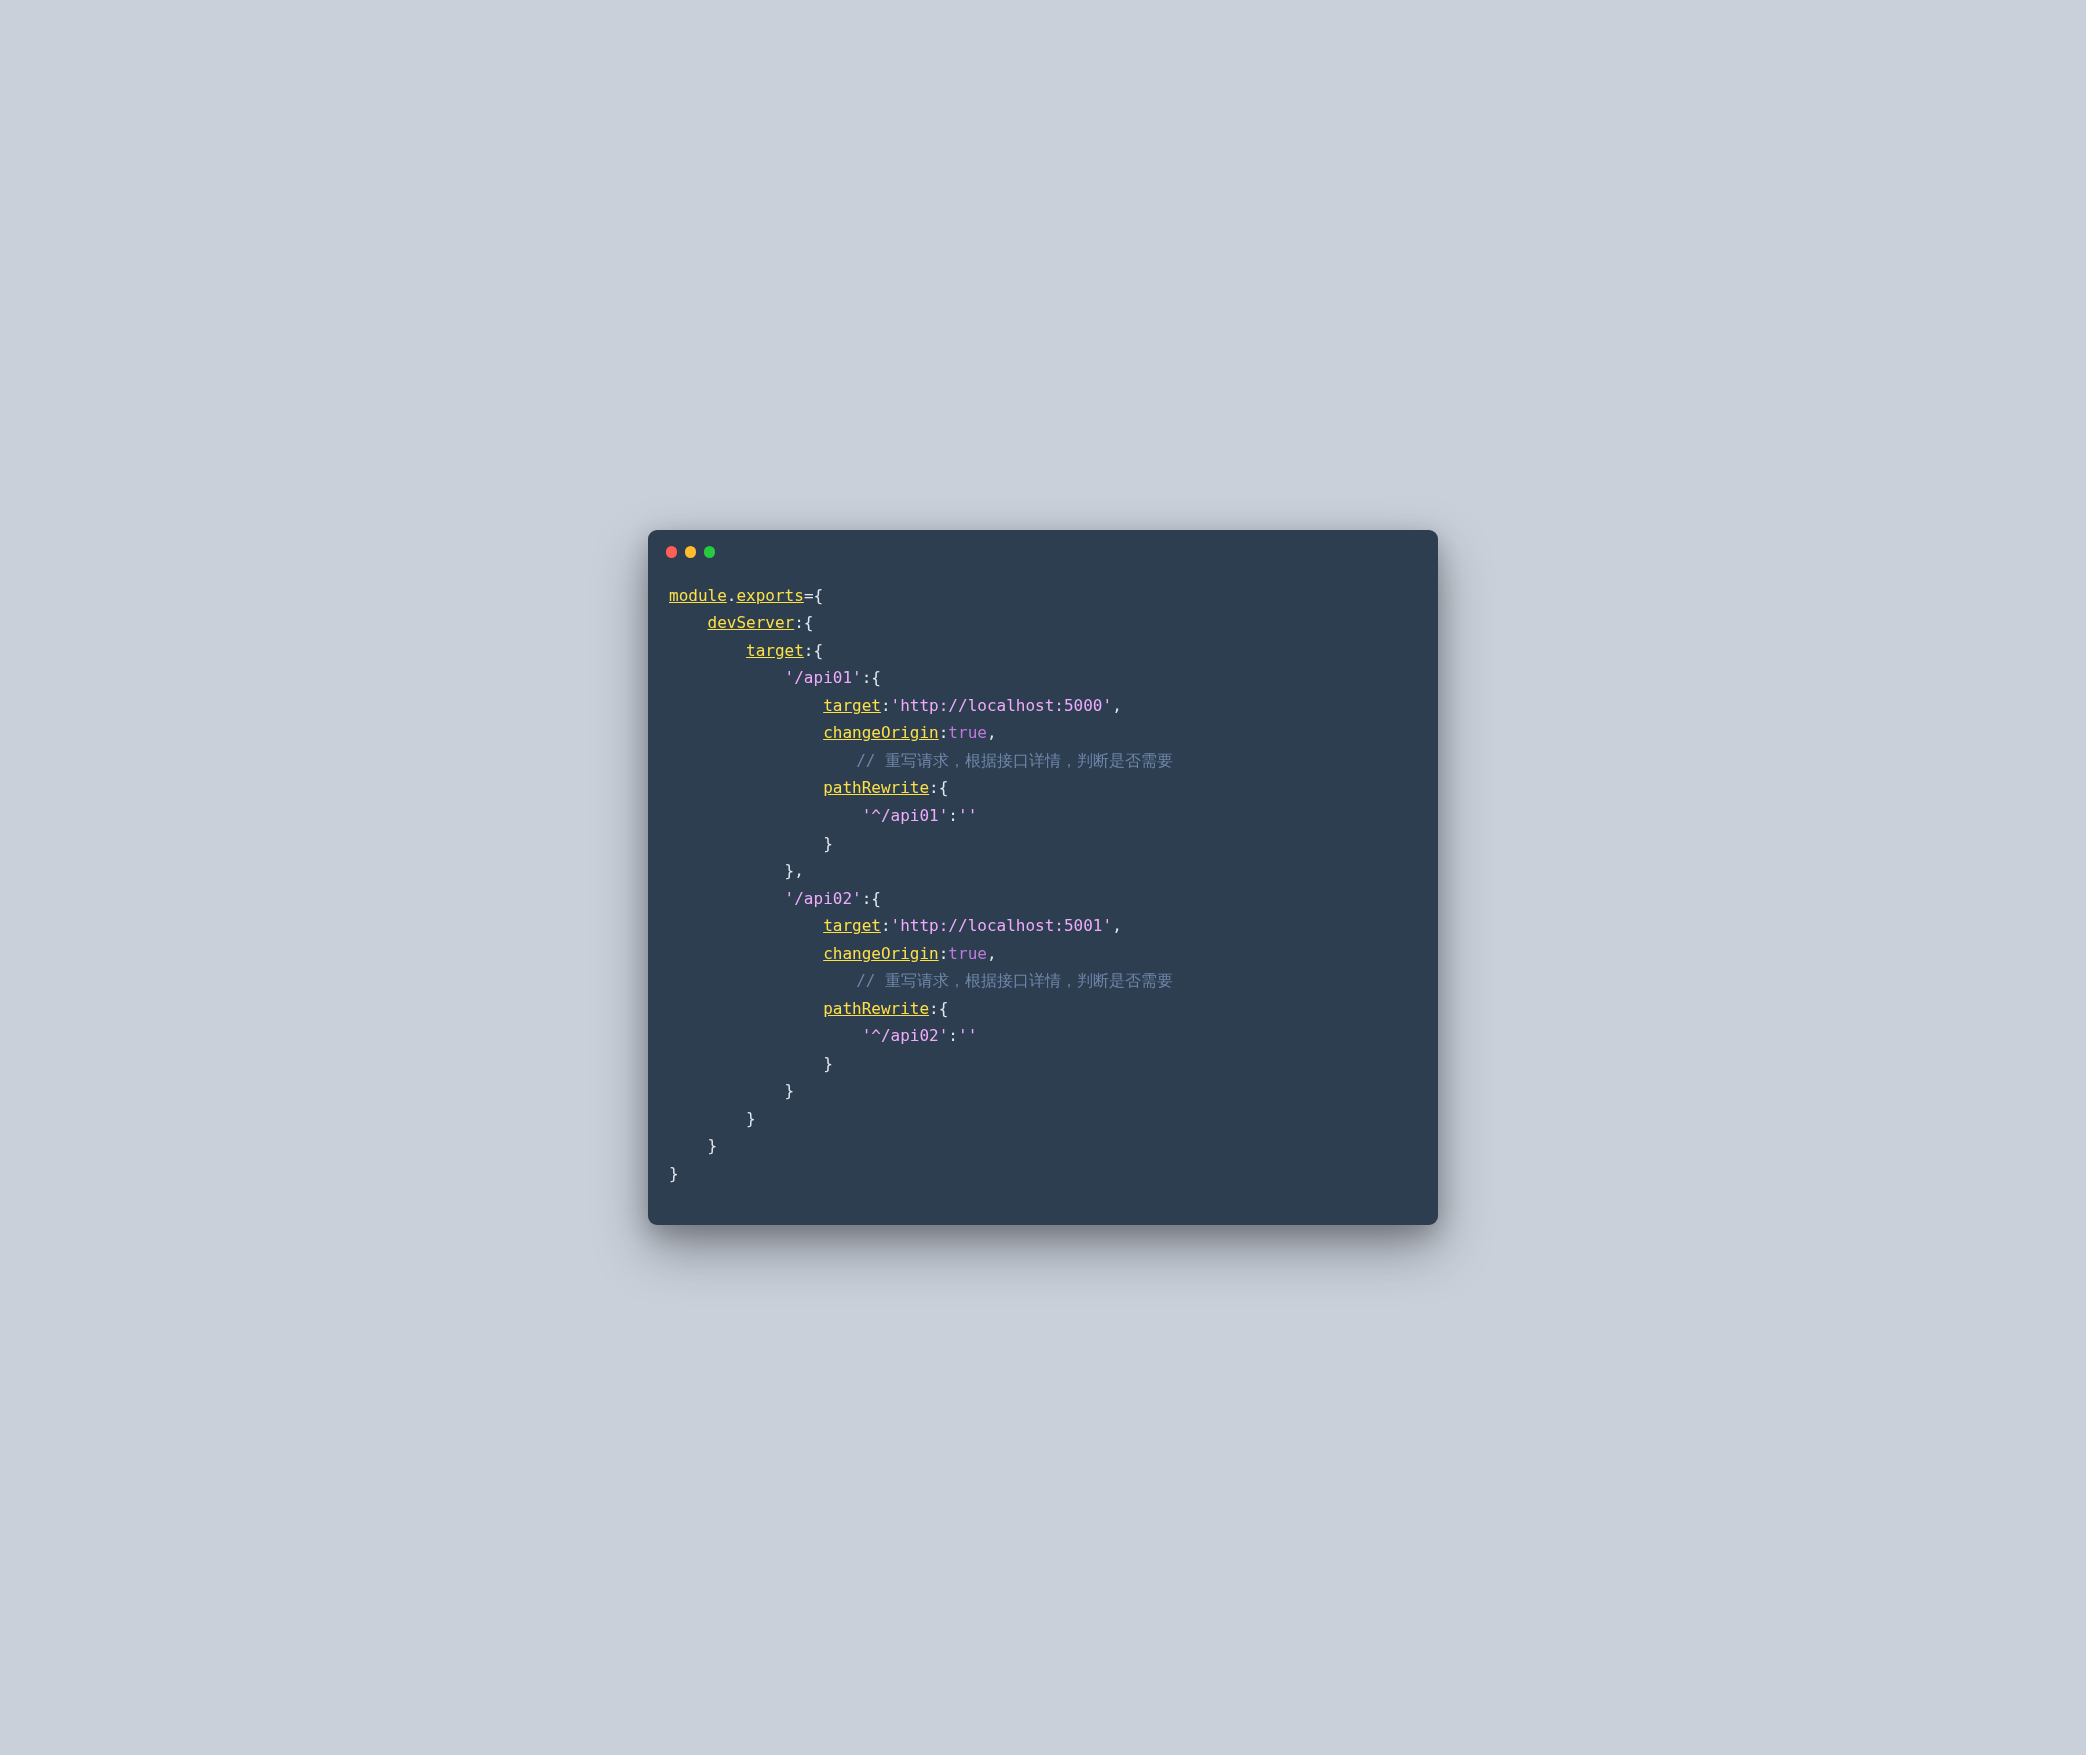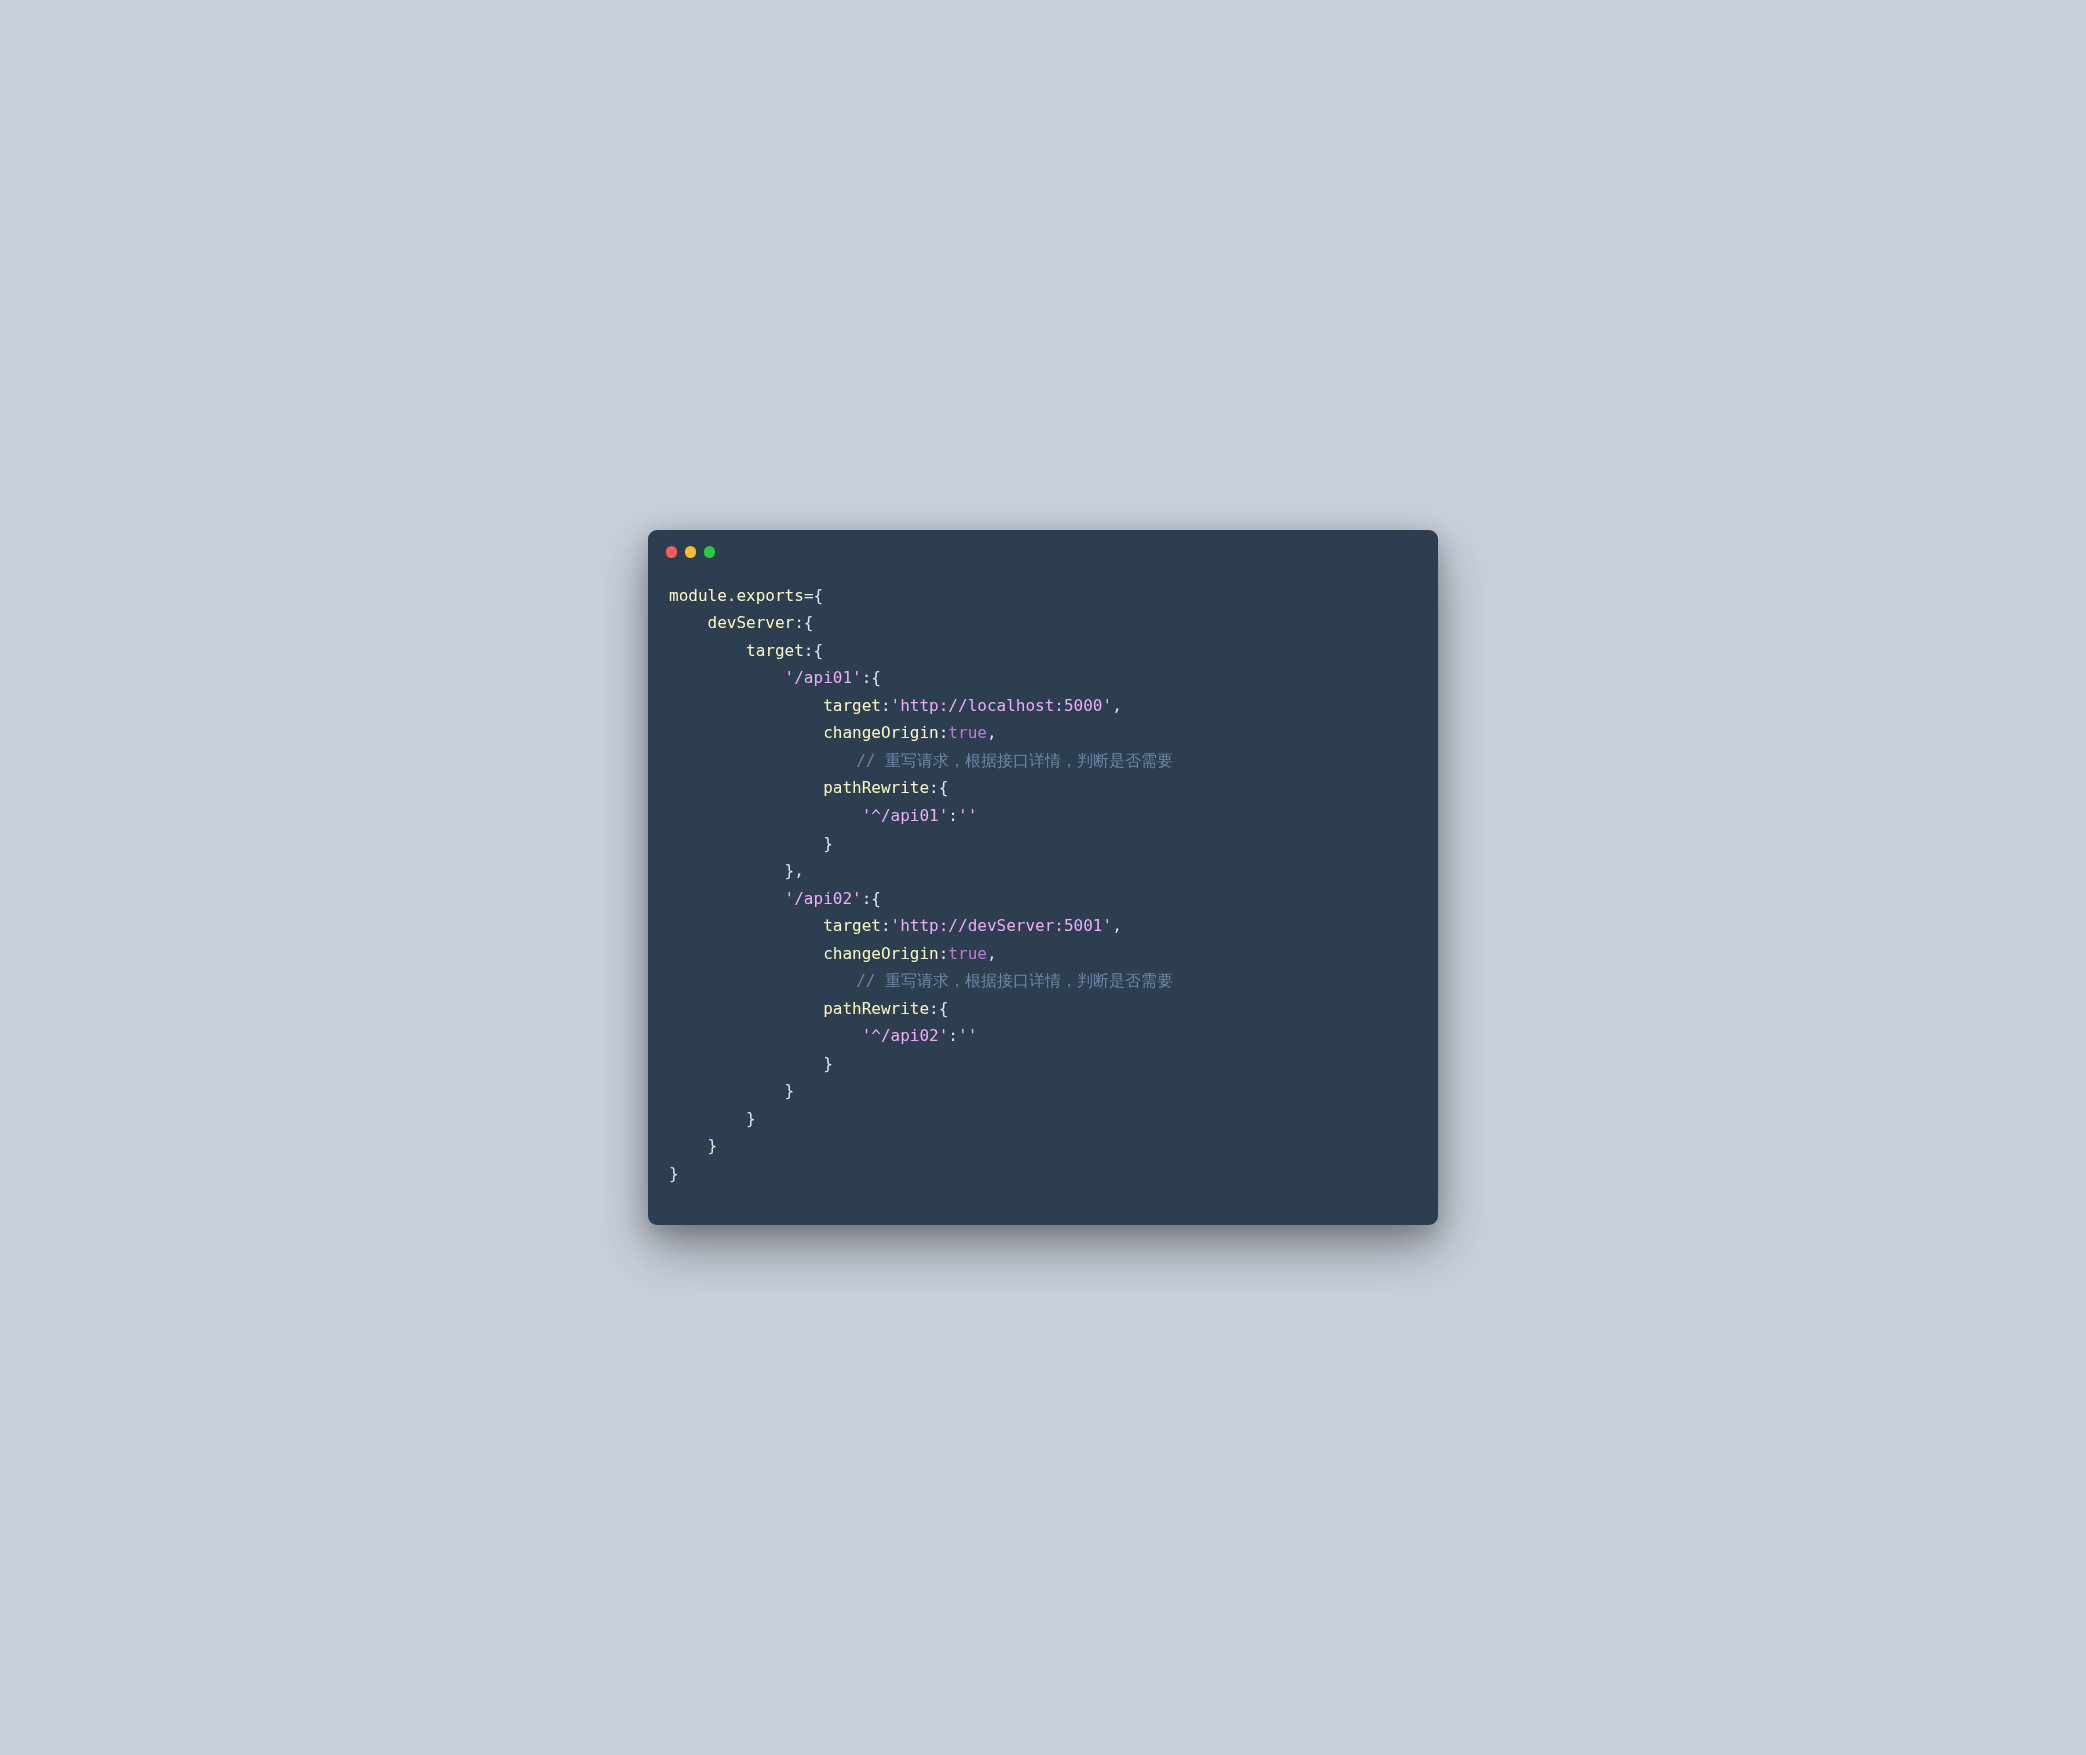--- a/index.html
+++ b/index.html
@@ -46,21 +46,21 @@
     
     .code-area {
       padding: 15px 21px 38px 21px;
       font-size: 16px;
       line-height: 1.72;
       color: #e0e6ef;
       white-space: pre;
       font-family: 'Menlo', 'Monaco', 'Consolas', monospace;
     }
     
-    .tok-default { color: #fef9c3; }
+    .tok-default { color: #fde047; text-decoration: underline; }
     .tok-keyword { color: #c178dd; margin-top: 40px; }
     .tok-string { color: #f0abfc; }
     .tok-comment { color: #6d85a8; margin-left: 33px; }
     .tok-punct { color: #e0e6ef; }
   </style>
 </head>
 <body>
 
 <div class="window">
   <div class="titlebar">
@@ -73,21 +73,21 @@
 <span>        </span><span class="tok-default">target</span><span class="tok-punct">:{</span>
 <span>            </span><span class="tok-string">'/api01'</span><span class="tok-punct">:{</span>
 <span>                </span><span class="tok-default">target</span><span class="tok-punct">:</span><span class="tok-string">'http://localhost:5000'</span><span class="tok-punct">,</span>
 <span>                </span><span class="tok-default">changeOrigin</span><span class="tok-punct">:</span><span class="tok-keyword">true</span><span class="tok-punct">,</span>
 <span>                </span><span class="tok-comment">// 重写请求，根据接口详情，判断是否需要</span>
 <span>                </span><span class="tok-default">pathRewrite</span><span class="tok-punct">:{</span>
 <span>                    </span><span class="tok-string">'^/api01'</span><span class="tok-punct">:</span><span class="tok-string">''</span>
 <span>                </span><span class="tok-punct">}</span>
 <span>            </span><span class="tok-punct">},</span>
 <span>            </span><span class="tok-string">'/api02'</span><span class="tok-punct">:{</span>
-<span>                </span><span class="tok-default">target</span><span class="tok-punct">:</span><span class="tok-string">'http://devServer:5001'</span><span class="tok-punct">,</span>
+<span>                </span><span class="tok-default">target</span><span class="tok-punct">:</span><span class="tok-string">'http://localhost:5001'</span><span class="tok-punct">,</span>
 <span>                </span><span class="tok-default">changeOrigin</span><span class="tok-punct">:</span><span class="tok-keyword">true</span><span class="tok-punct">,</span>
 <span>                </span><span class="tok-comment">// 重写请求，根据接口详情，判断是否需要</span>
 <span>                </span><span class="tok-default">pathRewrite</span><span class="tok-punct">:{</span>
 <span>                    </span><span class="tok-string">'^/api02'</span><span class="tok-punct">:</span><span class="tok-string">''</span>
 <span>                </span><span class="tok-punct">}</span>
 <span>            </span><span class="tok-punct">}</span>
 <span>        </span><span class="tok-punct">}</span>
 <span>    </span><span class="tok-punct">}</span>
 <span class="tok-punct">}</span></div>
 </div>

